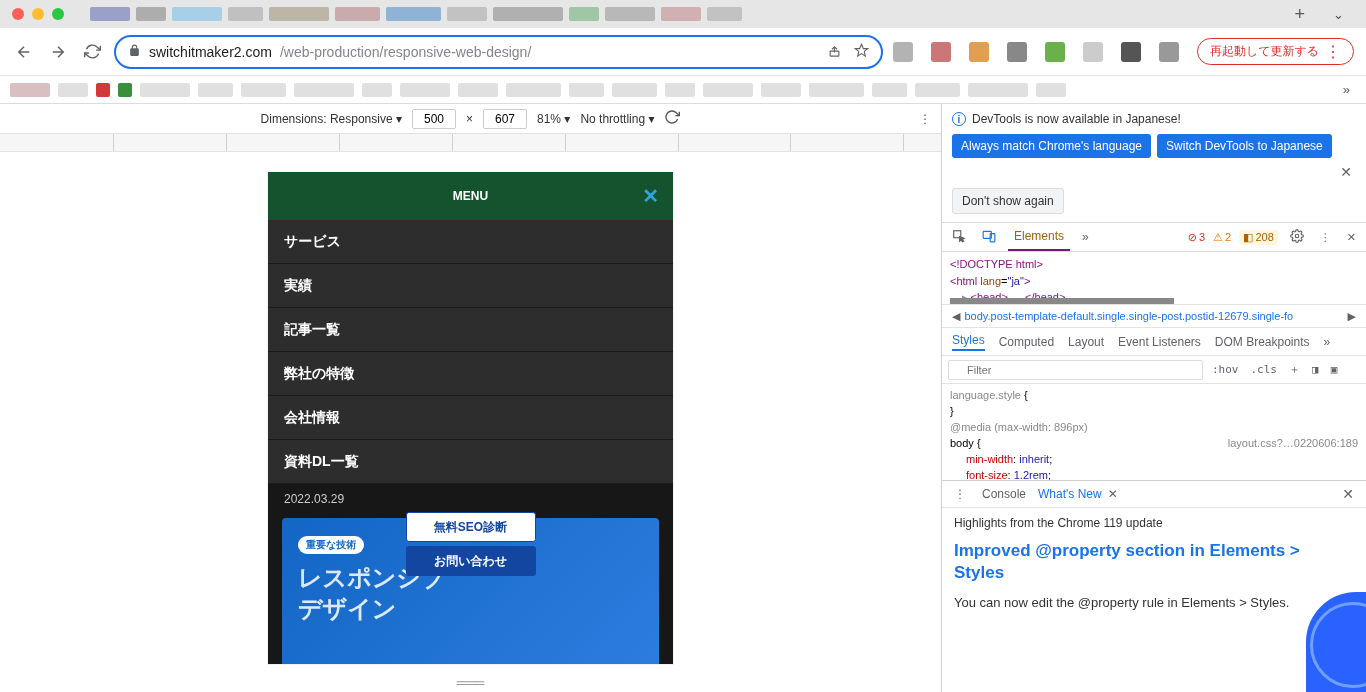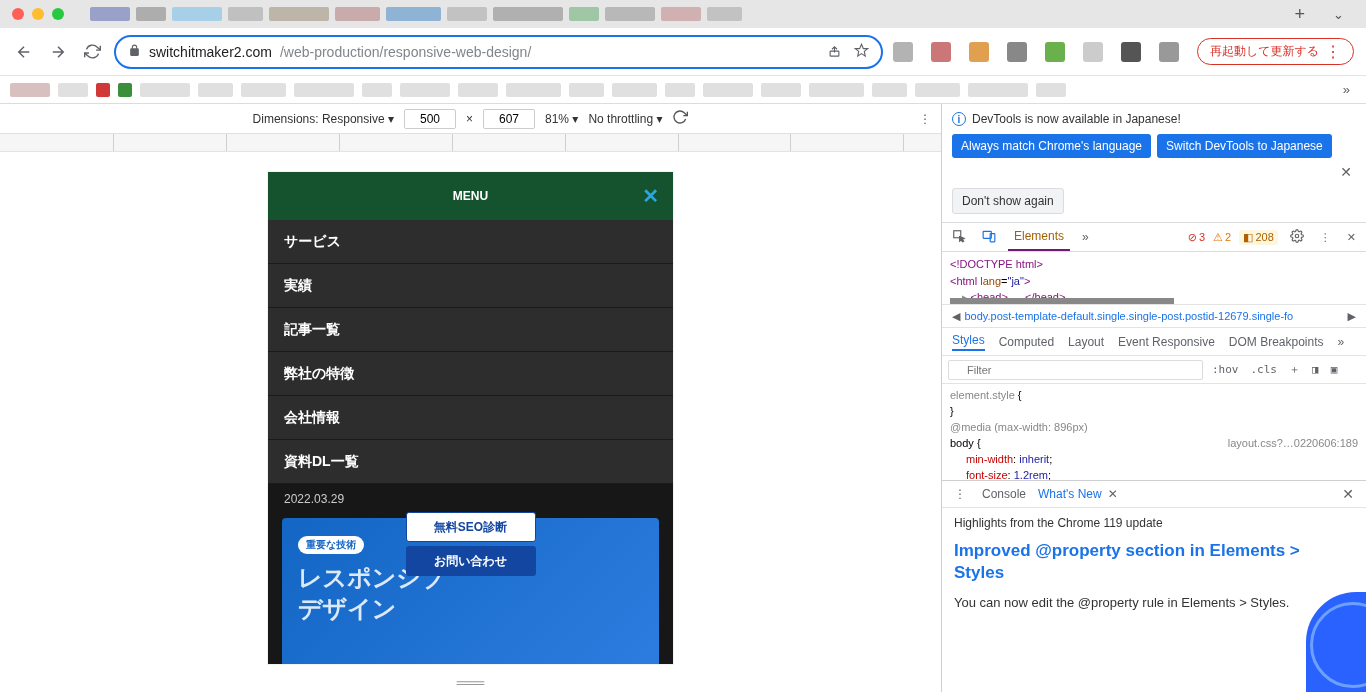--- a/index.html
+++ b/index.html
@@ -26,21 +26,21 @@
 .update-dots { color: #d93025; font-size: 16px; line-height: 1; }
 
 .bookmarks { height: 28px; background: #fff; display: flex; align-items: center; padding: 0 10px; gap: 8px; border-bottom: 1px solid #dadce0; }
 .bm { height: 14px; border-radius: 2px; background: #e0e0e0; }
 .bm-over { margin-left: auto; color: #5f6368; padding: 0 6px; }
 
 
 .main { display: flex; height: calc(100% - 104px); }
 .viewport { flex: 1; background: #fff; display: flex; flex-direction: column; border-right: 1px solid #cfcfcf; }
 .dev-toolbar { height: 30px; background: #fff; border-bottom: 1px solid #e0e0e0; display: flex; align-items: center; justify-content: center; gap: 10px; font-size: 12px; color: #333; position: relative; }
-.dim-input { width: 52px; height: 20px; border: 1px solid #ccc; border-radius: 2px; text-align: center; font-size: 12px; }
+.dim-input { width: 44px; height: 20px; border: 1px solid #ccc; border-radius: 2px; text-align: center; font-size: 12px; }
 .dev-more { position: absolute; right: 10px; color: #555; cursor: pointer; }
 .ruler { height: 18px; background: #f6f6f6; border-bottom: 1px solid #e3e3e3; position: relative; }
 .ruler-tick { position: absolute; top: 0; bottom: 0; border-left: 1px solid #d0d0d0; }
 
 .device-area { flex: 1; background: #fff; display: flex; justify-content: center; align-items: flex-start; padding-top: 20px; position: relative; }
 .device-frame { width: 405px; height: 492px; background: #171717; overflow: hidden; position: relative; box-shadow: 0 0 0 1px rgba(0,0,0,.05); }
 .frame-header { height: 48px; background: #14532d; display: flex; align-items: center; justify-content: center; color: #fff; font-size: 12px; font-weight: 600; position: relative; }
 .close-x { position: absolute; right: 14px; color: #2ea6db; font-size: 20px; cursor: pointer; }
 .menu-list { }
 .menu-item { height: 44px; background: #2d2d2d; border-bottom: 1px solid #1a1a1a; color: #fff; font-size: 14px; font-weight: 600; display: flex; align-items: center; padding: 0 16px; cursor: pointer; }
@@ -317,36 +317,36 @@
     <div class="dt-crumbs">
       <span class="crumb-nav">◀</span>
       <span class="crumb sel">body.post-template-default.single.single-post.postid-12679.single-fo</span>
       <span class="crumb-nav" style="margin-left:auto">▶</span>
     </div>
 
     <div class="dt-subtabs">
       <span class="dt-subtab active">Styles</span>
       <span class="dt-subtab">Computed</span>
       <span class="dt-subtab">Layout</span>
-      <span class="dt-subtab">Event Responsive</span>
+      <span class="dt-subtab">Event Listeners</span>
       <span class="dt-subtab">DOM Breakpoints</span>
       <span class="dt-subtab">»</span>
     </div>
 
     <div class="dt-filterbar">
       <input class="filter-input" placeholder="Filter" style="">
       <span class="filter-chip">:hov</span>
       <span class="filter-chip">.cls</span>
       <span class="filter-chip">＋</span>
       <span class="filter-chip">◨</span>
       <span class="filter-chip">▣</span>
     </div>
 
     <div class="dt-styles">
-      <div><span class="sel-gray">element.style</span><span> {</span></div>
+      <div><span class="sel-gray">language.style</span><span> {</span></div>
       <div>}</div>
       <div><span class="sel-gray">@media (max-width: 896px)</span></div>
       <div><span>body</span><span> {</span><span class="flink">layout.css?…0220606:189</span></div>
       <div style="padding-left:16px"><span class="prop">min-width</span>: <span class="propval">inherit</span>;</div>
       <div style="padding-left:16px"><span class="prop">font-size</span>: <span class="propval">1.2rem</span>;</div>
 
     </div>
 
     <div class="dt-drawer-tabs">
       <span class="dt-tab-icon">⋮</span>

